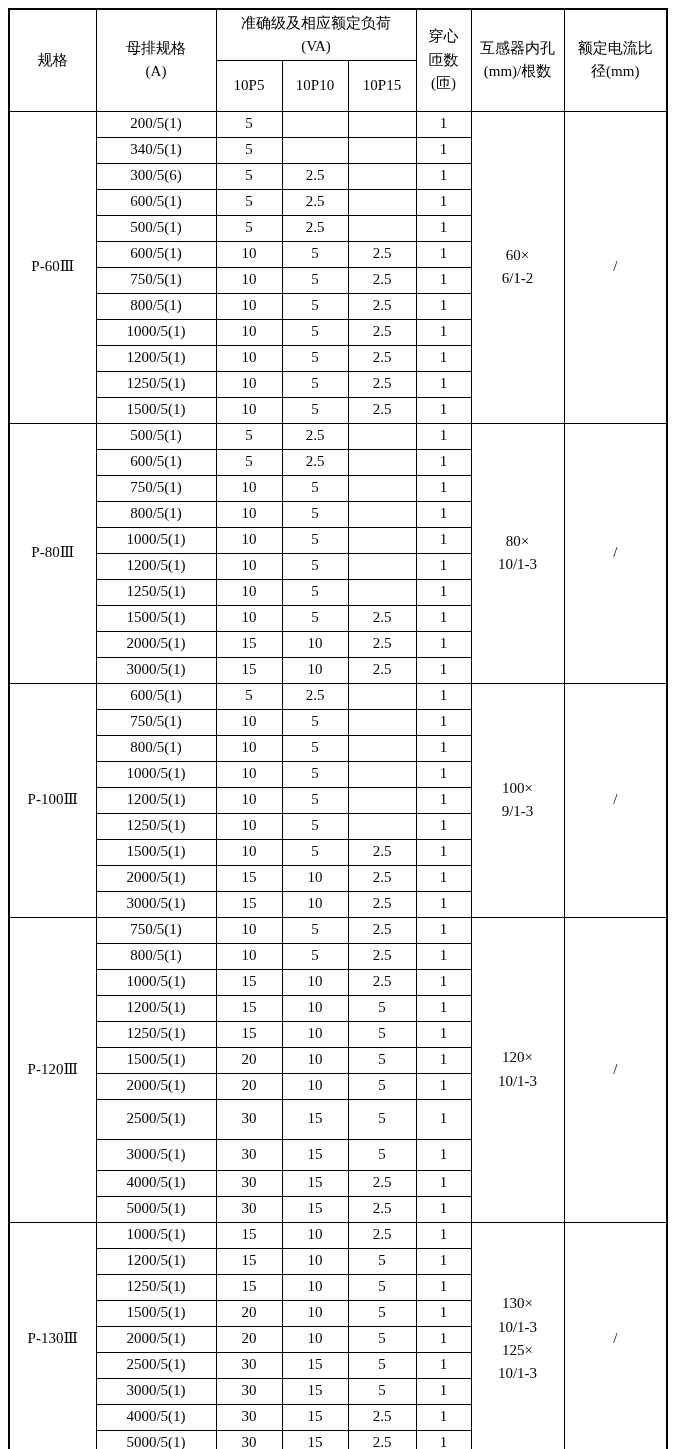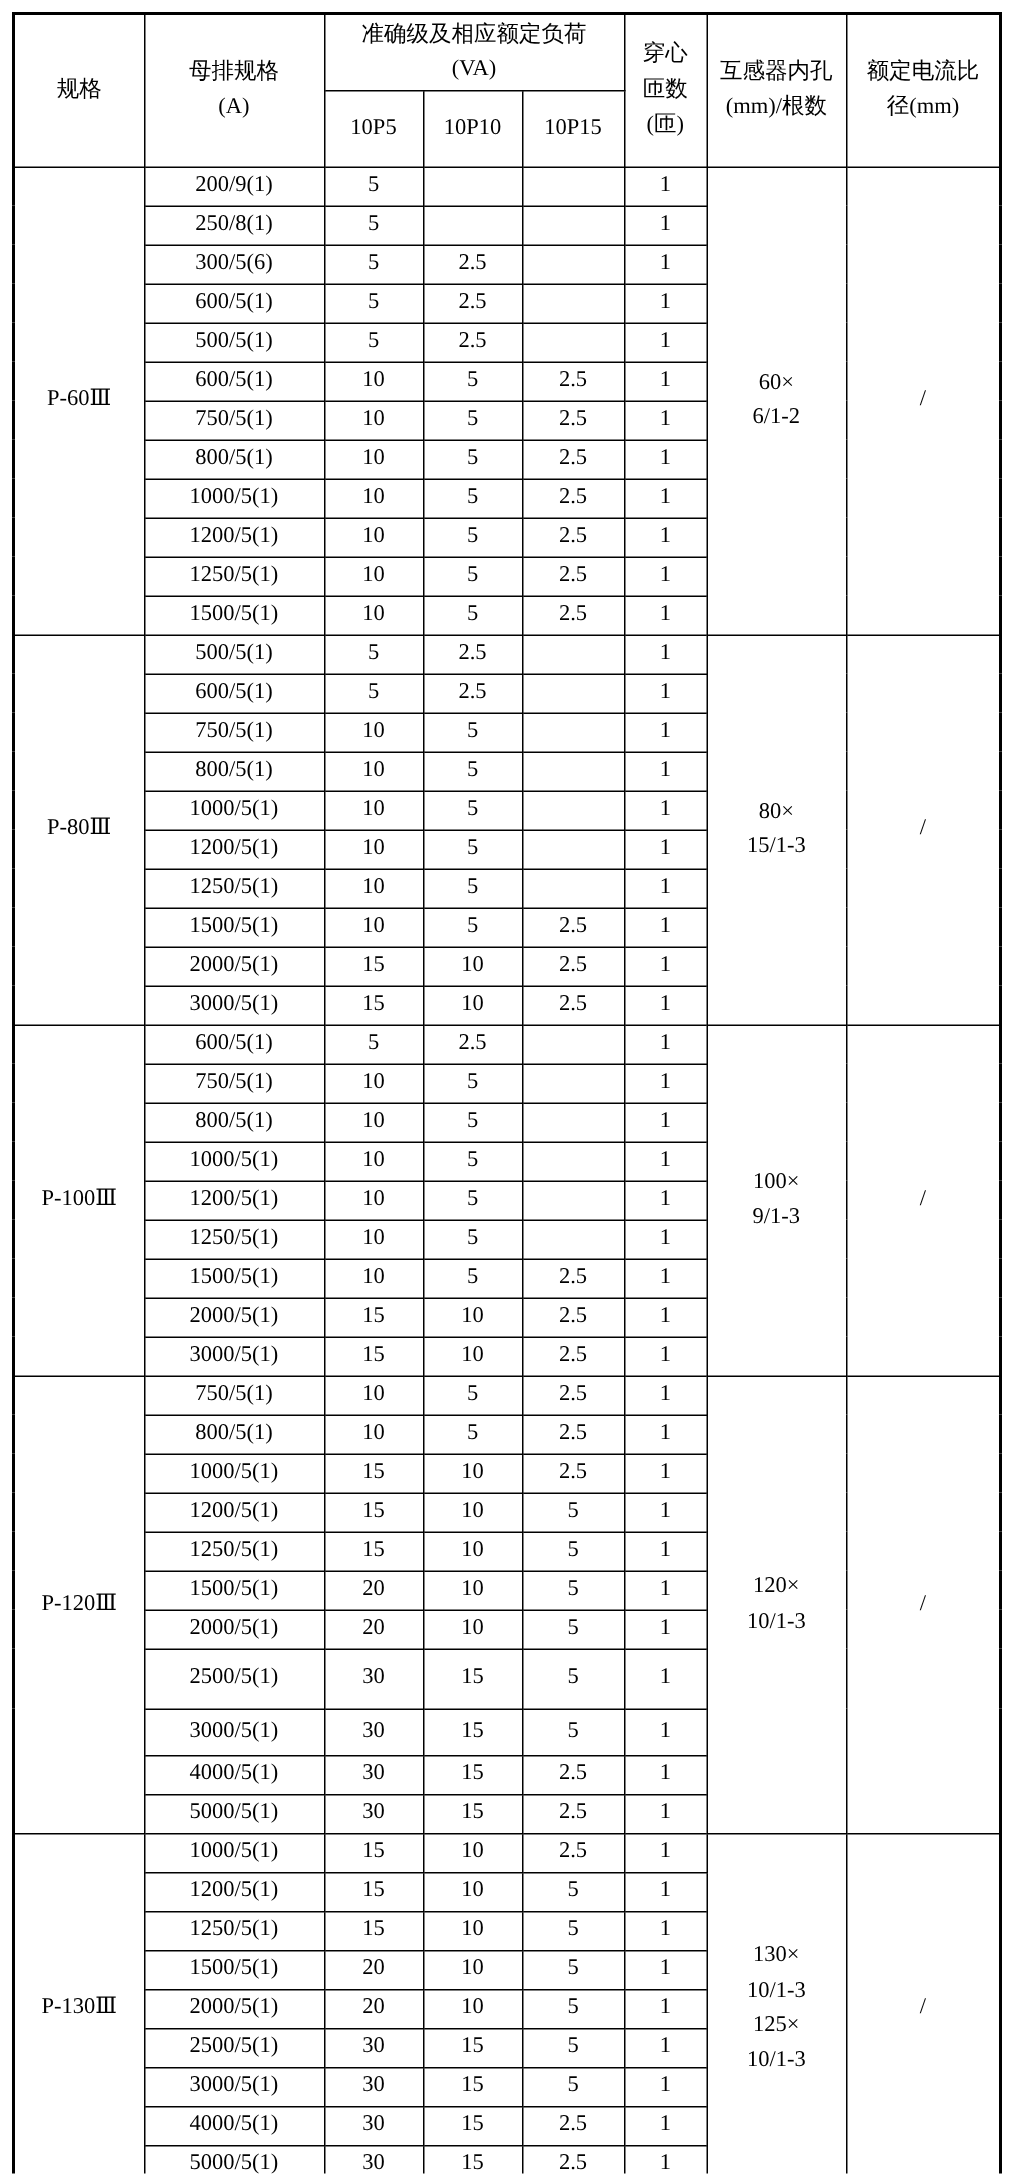--- a/index.html
+++ b/index.html
@@ -76,31 +76,31 @@
       </tr>
       <tr class="hdr-sub">
         <th>10P5</th>
         <th>10P10</th>
         <th>10P15</th>
       </tr>
     </thead>
     <tbody>
         <tr>
           <td rowspan="12">P-60Ⅲ</td>
-          <td>200/9(1)</td>
+          <td>200/5(1)</td>
           <td>5</td>
           <td></td>
           <td></td>
           <td>1</td>
           <td class="preline" rowspan="12">60×
 6/1-2</td>
           <td rowspan="12">/</td>
         </tr>
         <tr>
-          <td>250/8(1)</td>
+          <td>340/5(1)</td>
           <td>5</td>
           <td></td>
           <td></td>
           <td>1</td>
         </tr>
         <tr>
           <td>300/5(6)</td>
           <td>5</td>
           <td>2.5</td>
           <td></td>
@@ -170,21 +170,21 @@
           <td>1</td>
         </tr>
         <tr>
           <td rowspan="10">P-80Ⅲ</td>
           <td>500/5(1)</td>
           <td>5</td>
           <td>2.5</td>
           <td></td>
           <td>1</td>
           <td class="preline" rowspan="10">80×
-15/1-3</td>
+10/1-3</td>
           <td rowspan="10">/</td>
         </tr>
         <tr>
           <td>600/5(1)</td>
           <td>5</td>
           <td>2.5</td>
           <td></td>
           <td>1</td>
         </tr>
         <tr>

